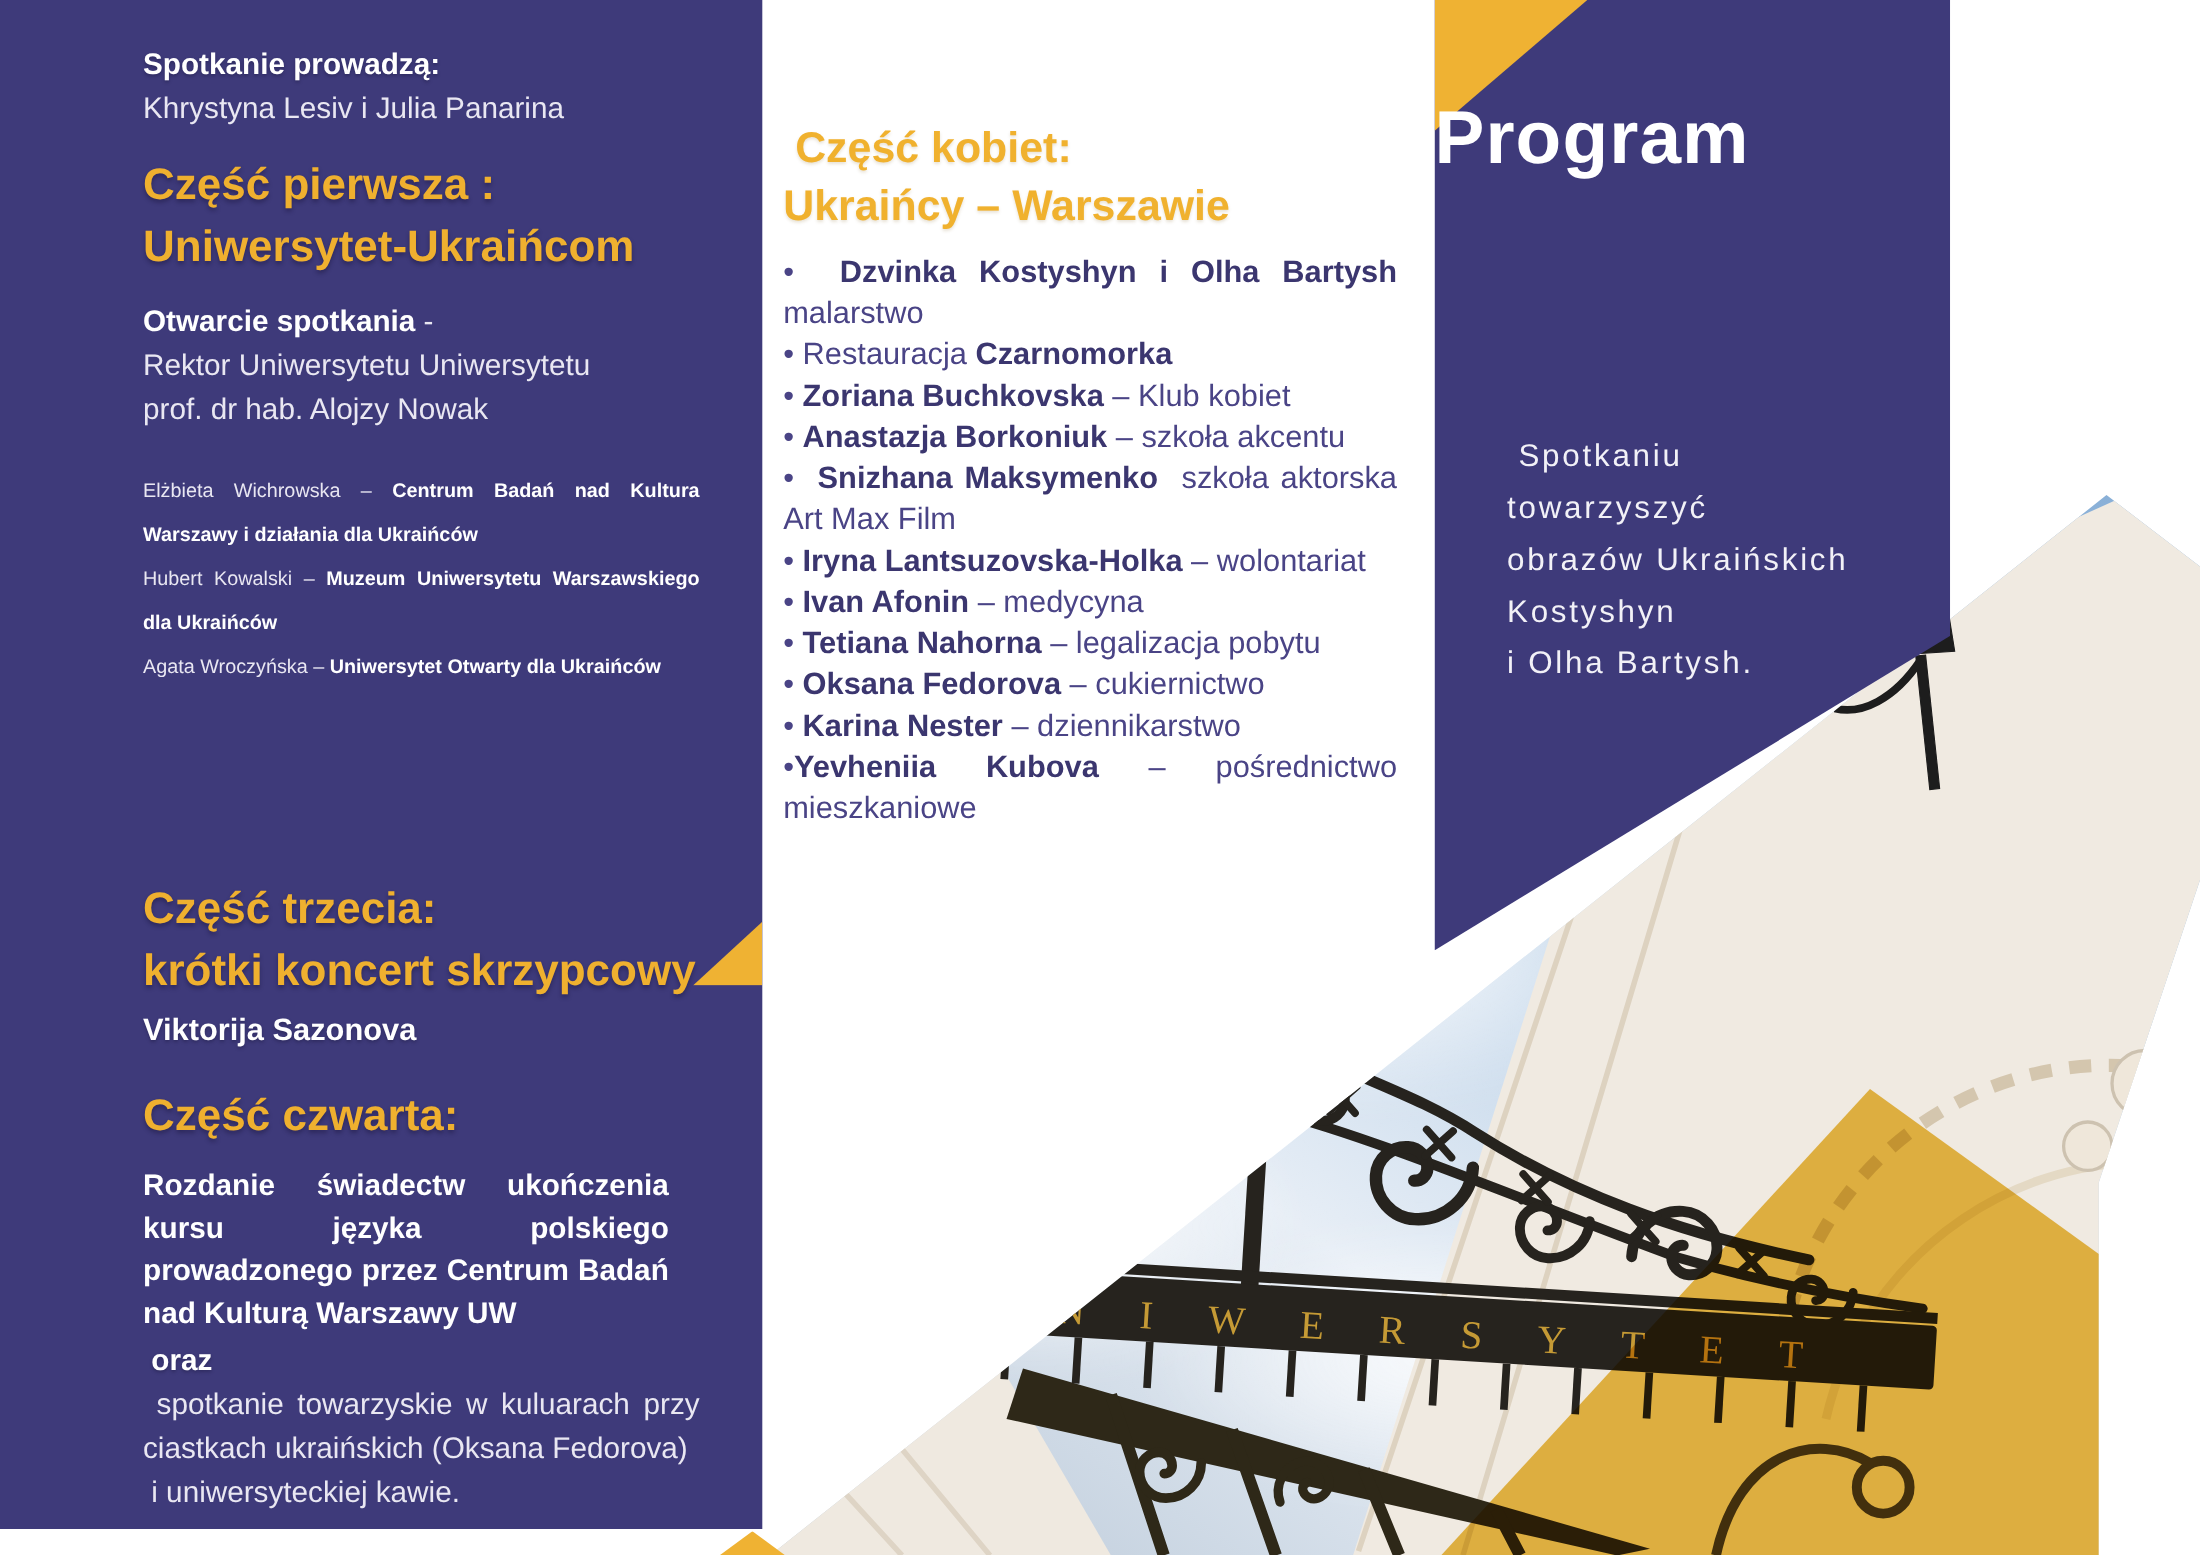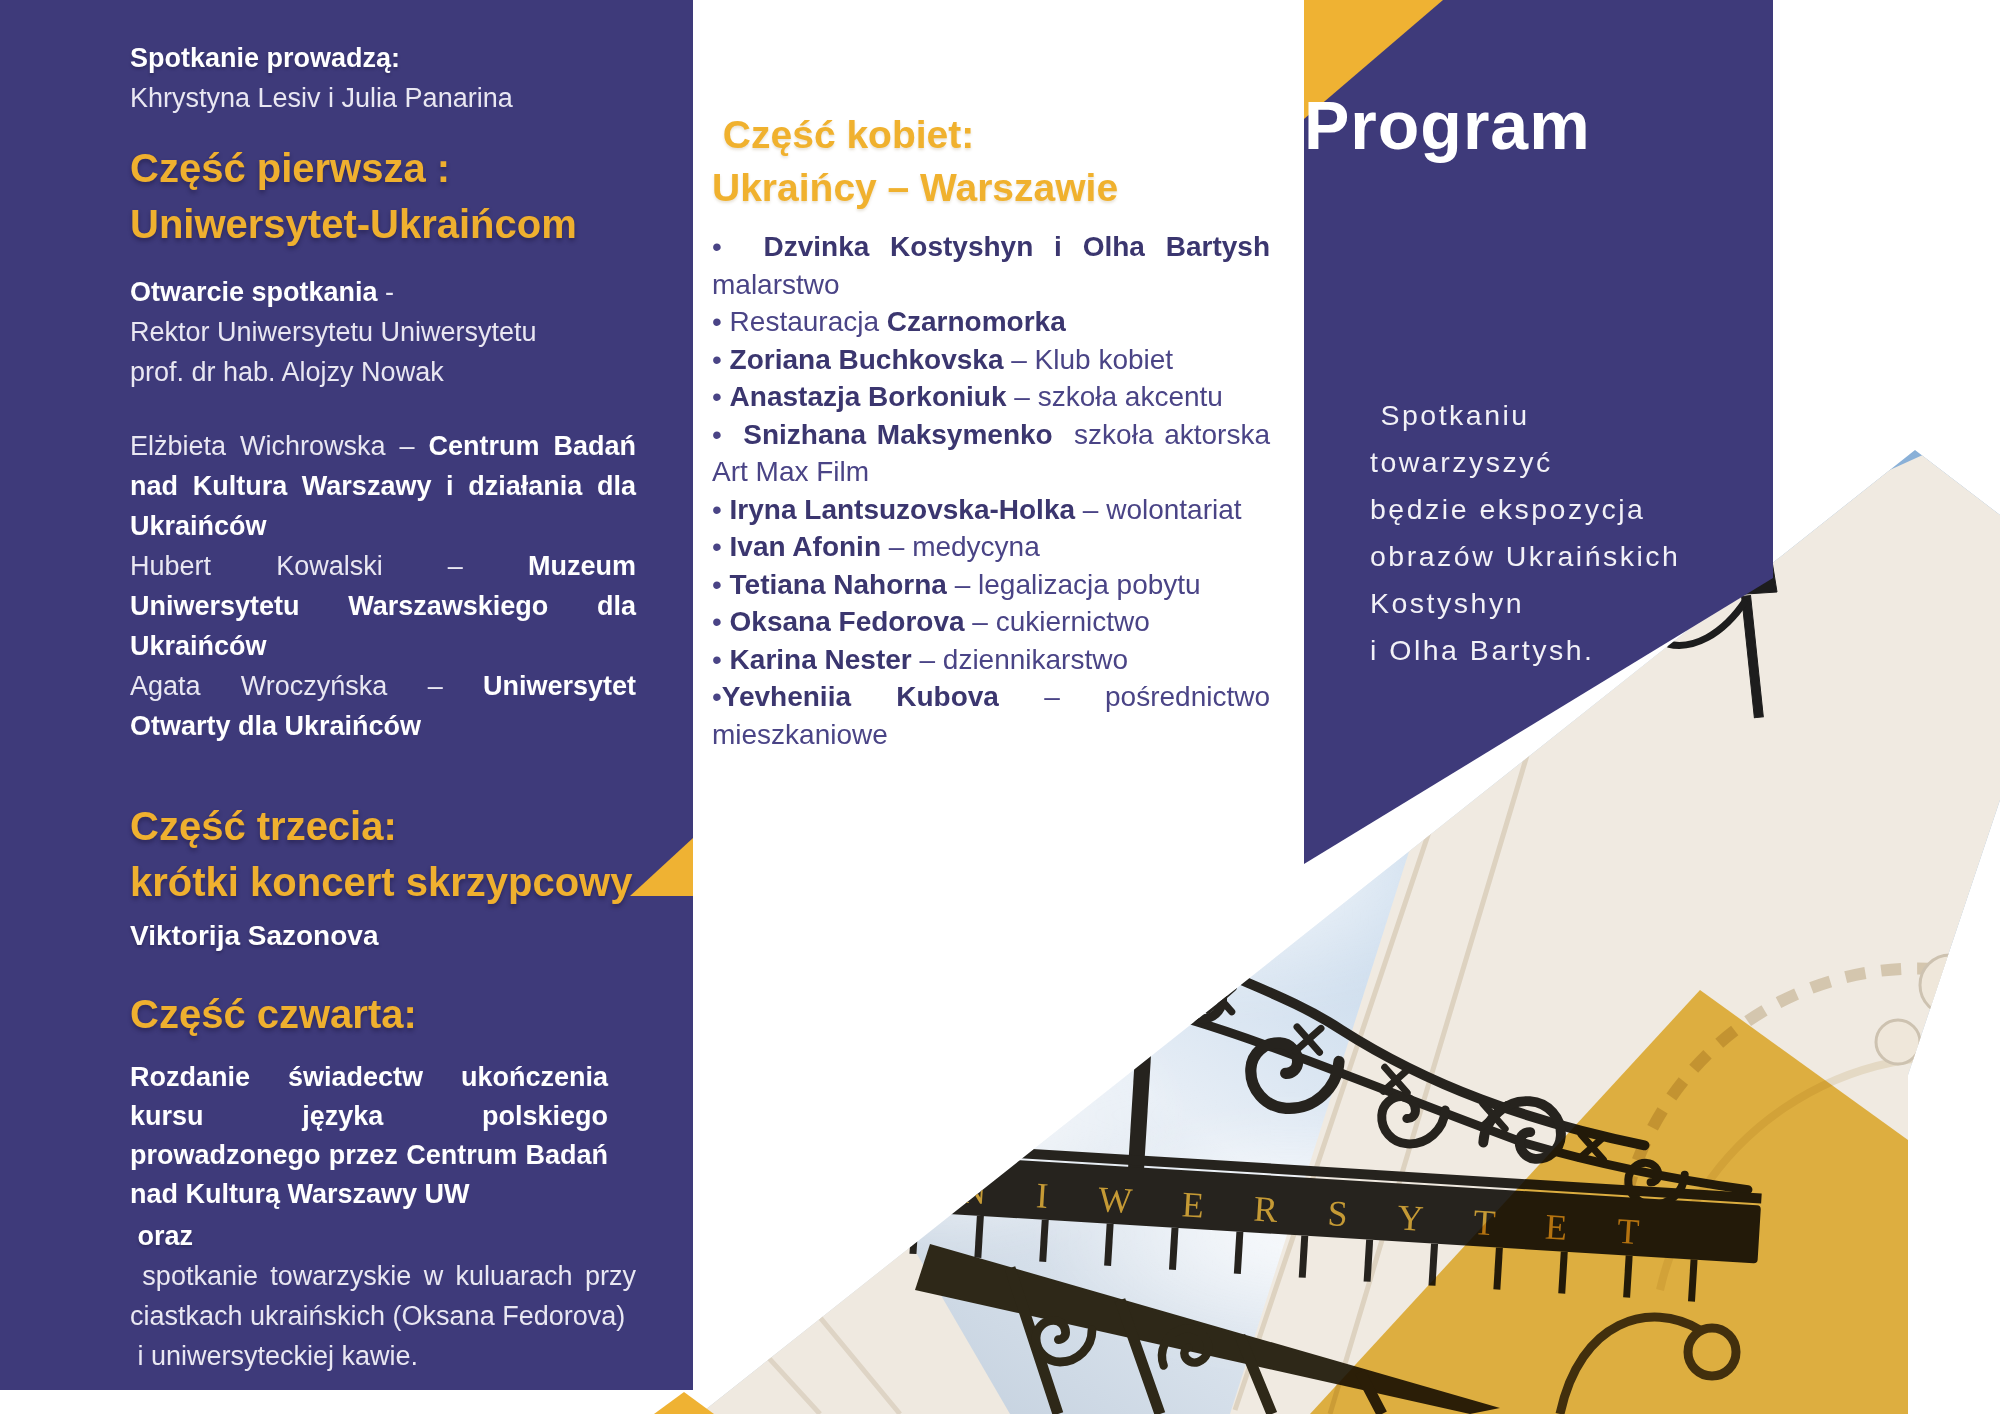--- a/index.html
+++ b/index.html
@@ -26,21 +26,21 @@
 
   
   .left-panel{position:absolute;left:0;top:0;width:693px;height:1390px;background:#3e3a7a;}
   .lp-block{position:absolute;left:130px;width:506px;}
   .t-label{font-weight:bold;font-size:27px;color:#ffffff;line-height:40px;text-shadow:0 2px 3px rgba(20,16,50,.35);}
   .t-reg{font-weight:normal;font-size:27px;color:#e9e7f2;line-height:40px;}
   .t-h{font-weight:bold;font-size:40px;color:#efb02f;line-height:56px;text-shadow:0 3px 4px rgba(20,16,50,.4);}
   .just{text-align:justify;}
   .sp{white-space:pre-wrap;}
   .t-boldwhite{font-weight:bold;color:#ffffff;}
-  .speaker{font-size:27px;line-height:40px;color:#e9e7f2;}
+  .speaker{font-size:18px;line-height:40px;color:#e9e7f2;}
   .speaker b{color:#ffffff;}
   .p4bold{width:478px;font-weight:bold;font-size:27px;line-height:39px;color:#ffffff;}
 
   
   .tri-mid{position:absolute;left:630px;top:838px;width:63px;height:58px;background:#efb233;
            clip-path:polygon(0 100%,100% 0,100% 100%);}
   .tri-bottom{position:absolute;left:654px;top:1392px;width:60px;height:22px;background:#efb233;
            clip-path:polygon(0 100%,50% 0,100% 100%);}
 
   
@@ -270,21 +270,20 @@
       </div>
   </div>
 
   <div class="right-panel">
     <div class="corner-tri"></div>
     <div class="program">Program</div>
     <div class="rp-par">
 
         <div class="rp-line"> Spotkaniu towarzyszyć</div>
 
-        <div class="rp-line">będzie ekspozycja</div>
 
         <div class="rp-line">obrazów Ukraińskich</div>
 
 
         <div class="rp-line">Kostyshyn</div>
 
         <div class="rp-line">i Olha Bartysh.</div>
       </div>
   </div>
 

